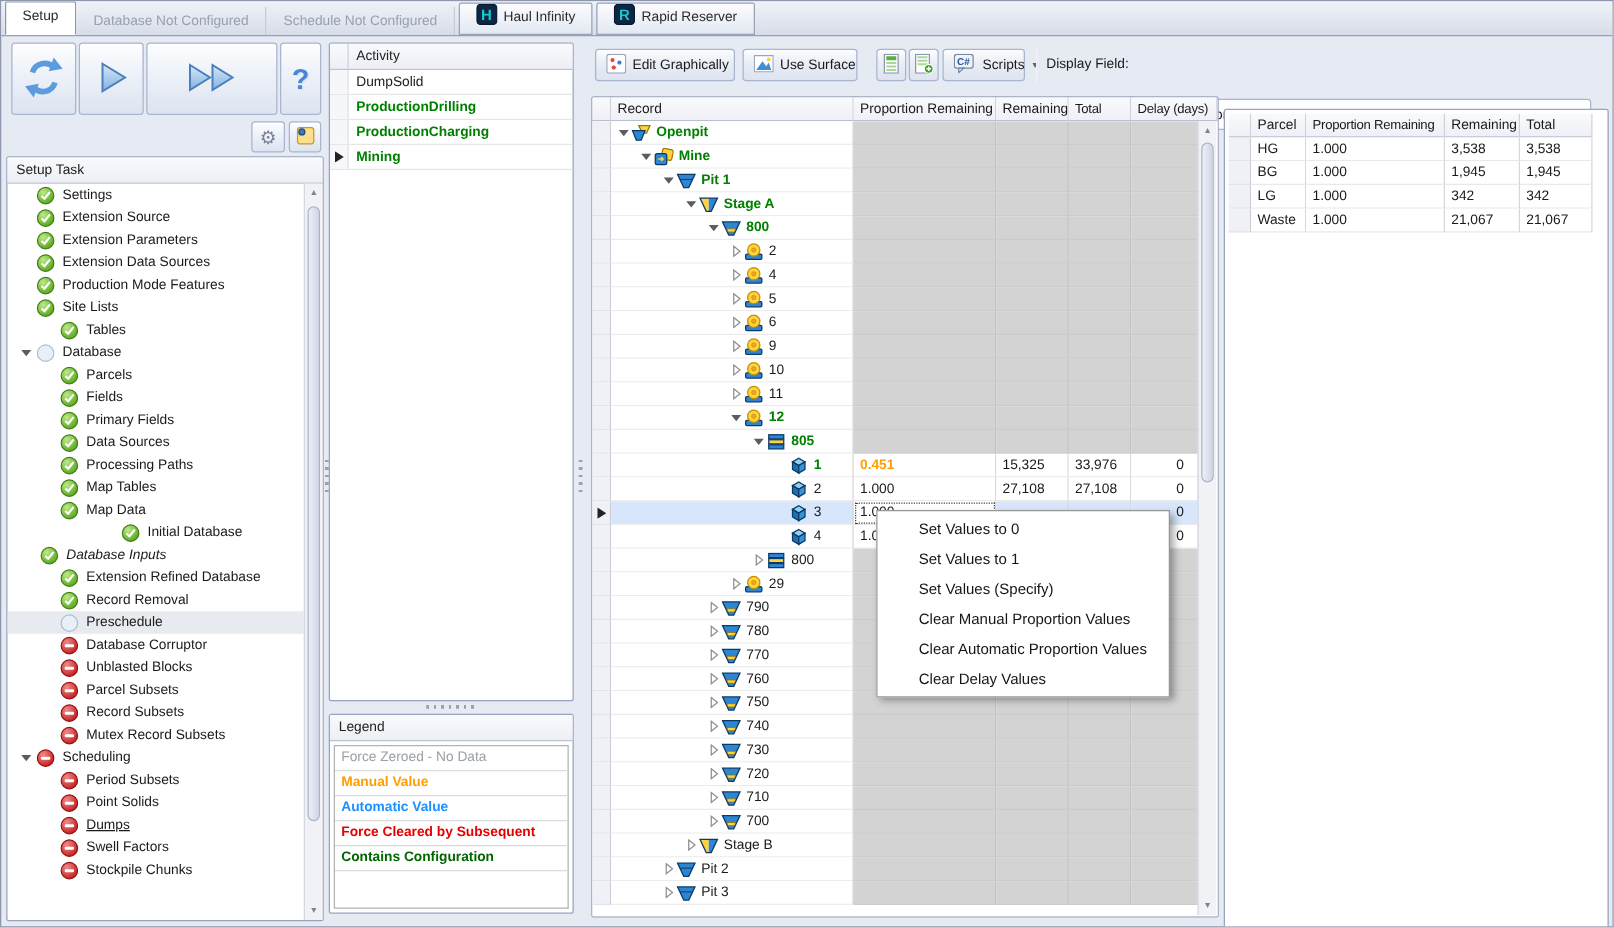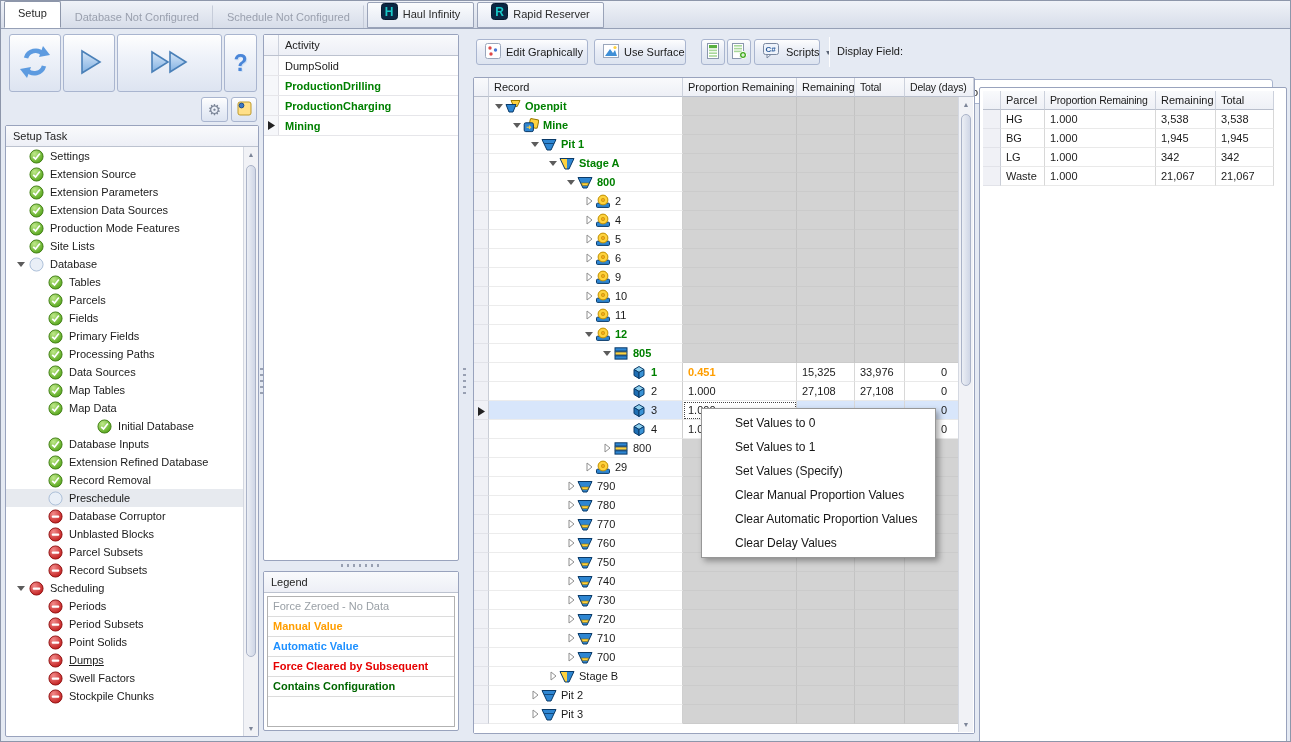--- a/index.html
+++ b/index.html
@@ -247,20 +247,36 @@
                   <stop offset="0" stop-color="#bfe98a"></stop>
                   <stop offset="1" stop-color="#55a51a"></stop>
                 </radialGradient>
               </defs>
               <circle cx="8" cy="8" r="7" fill="url(#gC)" stroke="#3f7d12"></circle>
               <path d="M4.5 8.3 L7 10.6 L11.6 4.9" fill="none" stroke="#fff" stroke-width="1.8"></path>
             </svg>
           </span>
           <span class="lbl">Site Lists</span>
         </div>
+        <div class="task-row" style="padding-left: 27px;">
+          <span class="arrow-slot"></span>
+          <span class="icon-slot">
+            <svg width="15" height="15" viewBox="0 0 16 16">
+              <defs>
+                <radialGradient id="gC" cx="35%" cy="30%" r="75%">
+                  <stop offset="0" stop-color="#bfe98a"></stop>
+                  <stop offset="1" stop-color="#55a51a"></stop>
+                </radialGradient>
+              </defs>
+              <circle cx="8" cy="8" r="7" fill="url(#gC)" stroke="#3f7d12"></circle>
+              <path d="M4.5 8.3 L7 10.6 L11.6 4.9" fill="none" stroke="#fff" stroke-width="1.8"></path>
+            </svg>
+          </span>
+          <span class="lbl">Tables</span>
+        </div>
         <div class="task-row" style="padding-left: 8px;">
           <span class="arrow-slot">
             <svg width="10" height="10" viewBox="0 0 10 10">
               <polygon points="1,3 9,3 5,8" fill="#5c5c5c"></polygon>
             </svg>
           </span>
           <span class="icon-slot">
             <svg width="15" height="15" viewBox="0 0 16 16">
               <circle cx="8" cy="8" r="7" fill="#e9eff7" stroke="#a9bdd6"></circle>
             </svg>
@@ -274,36 +290,20 @@
               <defs>
                 <radialGradient id="gC" cx="35%" cy="30%" r="75%">
                   <stop offset="0" stop-color="#bfe98a"></stop>
                   <stop offset="1" stop-color="#55a51a"></stop>
                 </radialGradient>
               </defs>
               <circle cx="8" cy="8" r="7" fill="url(#gC)" stroke="#3f7d12"></circle>
               <path d="M4.5 8.3 L7 10.6 L11.6 4.9" fill="none" stroke="#fff" stroke-width="1.8"></path>
             </svg>
           </span>
-          <span class="lbl">Tables</span>
-        </div>
-        <div class="task-row" style="padding-left: 27px;">
-          <span class="arrow-slot"></span>
-          <span class="icon-slot">
-            <svg width="15" height="15" viewBox="0 0 16 16">
-              <defs>
-                <radialGradient id="gC" cx="35%" cy="30%" r="75%">
-                  <stop offset="0" stop-color="#bfe98a"></stop>
-                  <stop offset="1" stop-color="#55a51a"></stop>
-                </radialGradient>
-              </defs>
-              <circle cx="8" cy="8" r="7" fill="url(#gC)" stroke="#3f7d12"></circle>
-              <path d="M4.5 8.3 L7 10.6 L11.6 4.9" fill="none" stroke="#fff" stroke-width="1.8"></path>
-            </svg>
-          </span>
           <span class="lbl">Parcels</span>
         </div>
         <div class="task-row" style="padding-left: 27px;">
           <span class="arrow-slot"></span>
           <span class="icon-slot">
             <svg width="15" height="15" viewBox="0 0 16 16">
               <defs>
                 <radialGradient id="gC" cx="35%" cy="30%" r="75%">
                   <stop offset="0" stop-color="#bfe98a"></stop>
                   <stop offset="1" stop-color="#55a51a"></stop>
@@ -338,52 +338,52 @@
               <defs>
                 <radialGradient id="gC" cx="35%" cy="30%" r="75%">
                   <stop offset="0" stop-color="#bfe98a"></stop>
                   <stop offset="1" stop-color="#55a51a"></stop>
                 </radialGradient>
               </defs>
               <circle cx="8" cy="8" r="7" fill="url(#gC)" stroke="#3f7d12"></circle>
               <path d="M4.5 8.3 L7 10.6 L11.6 4.9" fill="none" stroke="#fff" stroke-width="1.8"></path>
             </svg>
           </span>
+          <span class="lbl">Data Sources</span>
+        </div>
+        <div class="task-row" style="padding-left: 27px;">
+          <span class="arrow-slot"></span>
+          <span class="icon-slot">
+            <svg width="15" height="15" viewBox="0 0 16 16">
+              <defs>
+                <radialGradient id="gC" cx="35%" cy="30%" r="75%">
+                  <stop offset="0" stop-color="#bfe98a"></stop>
+                  <stop offset="1" stop-color="#55a51a"></stop>
+                </radialGradient>
+              </defs>
+              <circle cx="8" cy="8" r="7" fill="url(#gC)" stroke="#3f7d12"></circle>
+              <path d="M4.5 8.3 L7 10.6 L11.6 4.9" fill="none" stroke="#fff" stroke-width="1.8"></path>
+            </svg>
+          </span>
           <span class="lbl">Processing Paths</span>
         </div>
         <div class="task-row" style="padding-left: 27px;">
           <span class="arrow-slot"></span>
           <span class="icon-slot">
             <svg width="15" height="15" viewBox="0 0 16 16">
               <defs>
                 <radialGradient id="gC" cx="35%" cy="30%" r="75%">
                   <stop offset="0" stop-color="#bfe98a"></stop>
                   <stop offset="1" stop-color="#55a51a"></stop>
                 </radialGradient>
               </defs>
               <circle cx="8" cy="8" r="7" fill="url(#gC)" stroke="#3f7d12"></circle>
               <path d="M4.5 8.3 L7 10.6 L11.6 4.9" fill="none" stroke="#fff" stroke-width="1.8"></path>
             </svg>
           </span>
-          <span class="lbl">Data Sources</span>
-        </div>
-        <div class="task-row" style="padding-left: 27px;">
-          <span class="arrow-slot"></span>
-          <span class="icon-slot">
-            <svg width="15" height="15" viewBox="0 0 16 16">
-              <defs>
-                <radialGradient id="gC" cx="35%" cy="30%" r="75%">
-                  <stop offset="0" stop-color="#bfe98a"></stop>
-                  <stop offset="1" stop-color="#55a51a"></stop>
-                </radialGradient>
-              </defs>
-              <circle cx="8" cy="8" r="7" fill="url(#gC)" stroke="#3f7d12"></circle>
-              <path d="M4.5 8.3 L7 10.6 L11.6 4.9" fill="none" stroke="#fff" stroke-width="1.8"></path>
-            </svg>
-          </span>
           <span class="lbl">Map Tables</span>
         </div>
         <div class="task-row" style="padding-left: 27px;">
           <span class="arrow-slot"></span>
           <span class="icon-slot">
             <svg width="15" height="15" viewBox="0 0 16 16">
               <defs>
                 <radialGradient id="gC" cx="35%" cy="30%" r="75%">
                   <stop offset="0" stop-color="#bfe98a"></stop>
                   <stop offset="1" stop-color="#55a51a"></stop>
@@ -404,21 +404,21 @@
                   <stop offset="0" stop-color="#bfe98a"></stop>
                   <stop offset="1" stop-color="#55a51a"></stop>
                 </radialGradient>
               </defs>
               <circle cx="8" cy="8" r="7" fill="url(#gC)" stroke="#3f7d12"></circle>
               <path d="M4.5 8.3 L7 10.6 L11.6 4.9" fill="none" stroke="#fff" stroke-width="1.8"></path>
             </svg>
           </span>
           <span class="lbl">Initial Database</span>
         </div>
-        <div class="task-row" style="padding-left: 27px;">
+        <div class="task-row" style="padding-left: 11px; font-style: italic;">
           <span class="arrow-slot"></span>
           <span class="icon-slot">
             <svg width="15" height="15" viewBox="0 0 16 16">
               <defs>
                 <radialGradient id="gC" cx="35%" cy="30%" r="75%">
                   <stop offset="0" stop-color="#bfe98a"></stop>
                   <stop offset="1" stop-color="#55a51a"></stop>
                 </radialGradient>
               </defs>
               <circle cx="8" cy="8" r="7" fill="url(#gC)" stroke="#3f7d12"></circle>
@@ -524,56 +524,56 @@
                 <radialGradient id="gR" cx="35%" cy="30%" r="75%">
                   <stop offset="0" stop-color="#f28a8a"></stop>
                   <stop offset="1" stop-color="#c21d1d"></stop>
                 </radialGradient>
               </defs>
               <circle cx="8" cy="8" r="7" fill="url(#gR)" stroke="#8f1010"></circle>
               <rect x="4" y="6.8" width="8" height="2.5" rx="1" fill="#fff"></rect>
             </svg>
           </span>
           <span class="lbl">Record Subsets</span>
+        </div>
+        <div class="task-row" style="padding-left: 27px;">
+          <span class="arrow-slot"></span>
+          <span class="icon-slot">
+            <svg width="15" height="15" viewBox="0 0 16 16">
+              <defs>
+                <radialGradient id="gR" cx="35%" cy="30%" r="75%">
+                  <stop offset="0" stop-color="#f28a8a"></stop>
+                  <stop offset="1" stop-color="#c21d1d"></stop>
+                </radialGradient>
+              </defs>
+              <circle cx="8" cy="8" r="7" fill="url(#gR)" stroke="#8f1010"></circle>
+              <rect x="4" y="6.8" width="8" height="2.5" rx="1" fill="#fff"></rect>
+            </svg>
+          </span>
+          <span class="lbl">Mutex Record Subsets</span>
         </div>
         <div class="task-row" style="padding-left: 8px;">
           <span class="arrow-slot">
             <svg width="10" height="10" viewBox="0 0 10 10">
               <polygon points="1,3 9,3 5,8" fill="#5c5c5c"></polygon>
             </svg>
           </span>
           <span class="icon-slot">
             <svg width="15" height="15" viewBox="0 0 16 16">
               <defs>
                 <radialGradient id="gR" cx="35%" cy="30%" r="75%">
                   <stop offset="0" stop-color="#f28a8a"></stop>
                   <stop offset="1" stop-color="#c21d1d"></stop>
                 </radialGradient>
               </defs>
               <circle cx="8" cy="8" r="7" fill="url(#gR)" stroke="#8f1010"></circle>
               <rect x="4" y="6.8" width="8" height="2.5" rx="1" fill="#fff"></rect>
             </svg>
           </span>
           <span class="lbl">Scheduling</span>
-        </div>
-        <div class="task-row" style="padding-left: 27px;">
-          <span class="arrow-slot"></span>
-          <span class="icon-slot">
-            <svg width="15" height="15" viewBox="0 0 16 16">
-              <defs>
-                <radialGradient id="gR" cx="35%" cy="30%" r="75%">
-                  <stop offset="0" stop-color="#f28a8a"></stop>
-                  <stop offset="1" stop-color="#c21d1d"></stop>
-                </radialGradient>
-              </defs>
-              <circle cx="8" cy="8" r="7" fill="url(#gR)" stroke="#8f1010"></circle>
-              <rect x="4" y="6.8" width="8" height="2.5" rx="1" fill="#fff"></rect>
-            </svg>
-          </span>
-          <span class="lbl">Periods</span>
         </div>
         <div class="task-row" style="padding-left: 27px;">
           <span class="arrow-slot"></span>
           <span class="icon-slot">
             <svg width="15" height="15" viewBox="0 0 16 16">
               <defs>
                 <radialGradient id="gR" cx="35%" cy="30%" r="75%">
                   <stop offset="0" stop-color="#f28a8a"></stop>
                   <stop offset="1" stop-color="#c21d1d"></stop>
                 </radialGradient>

